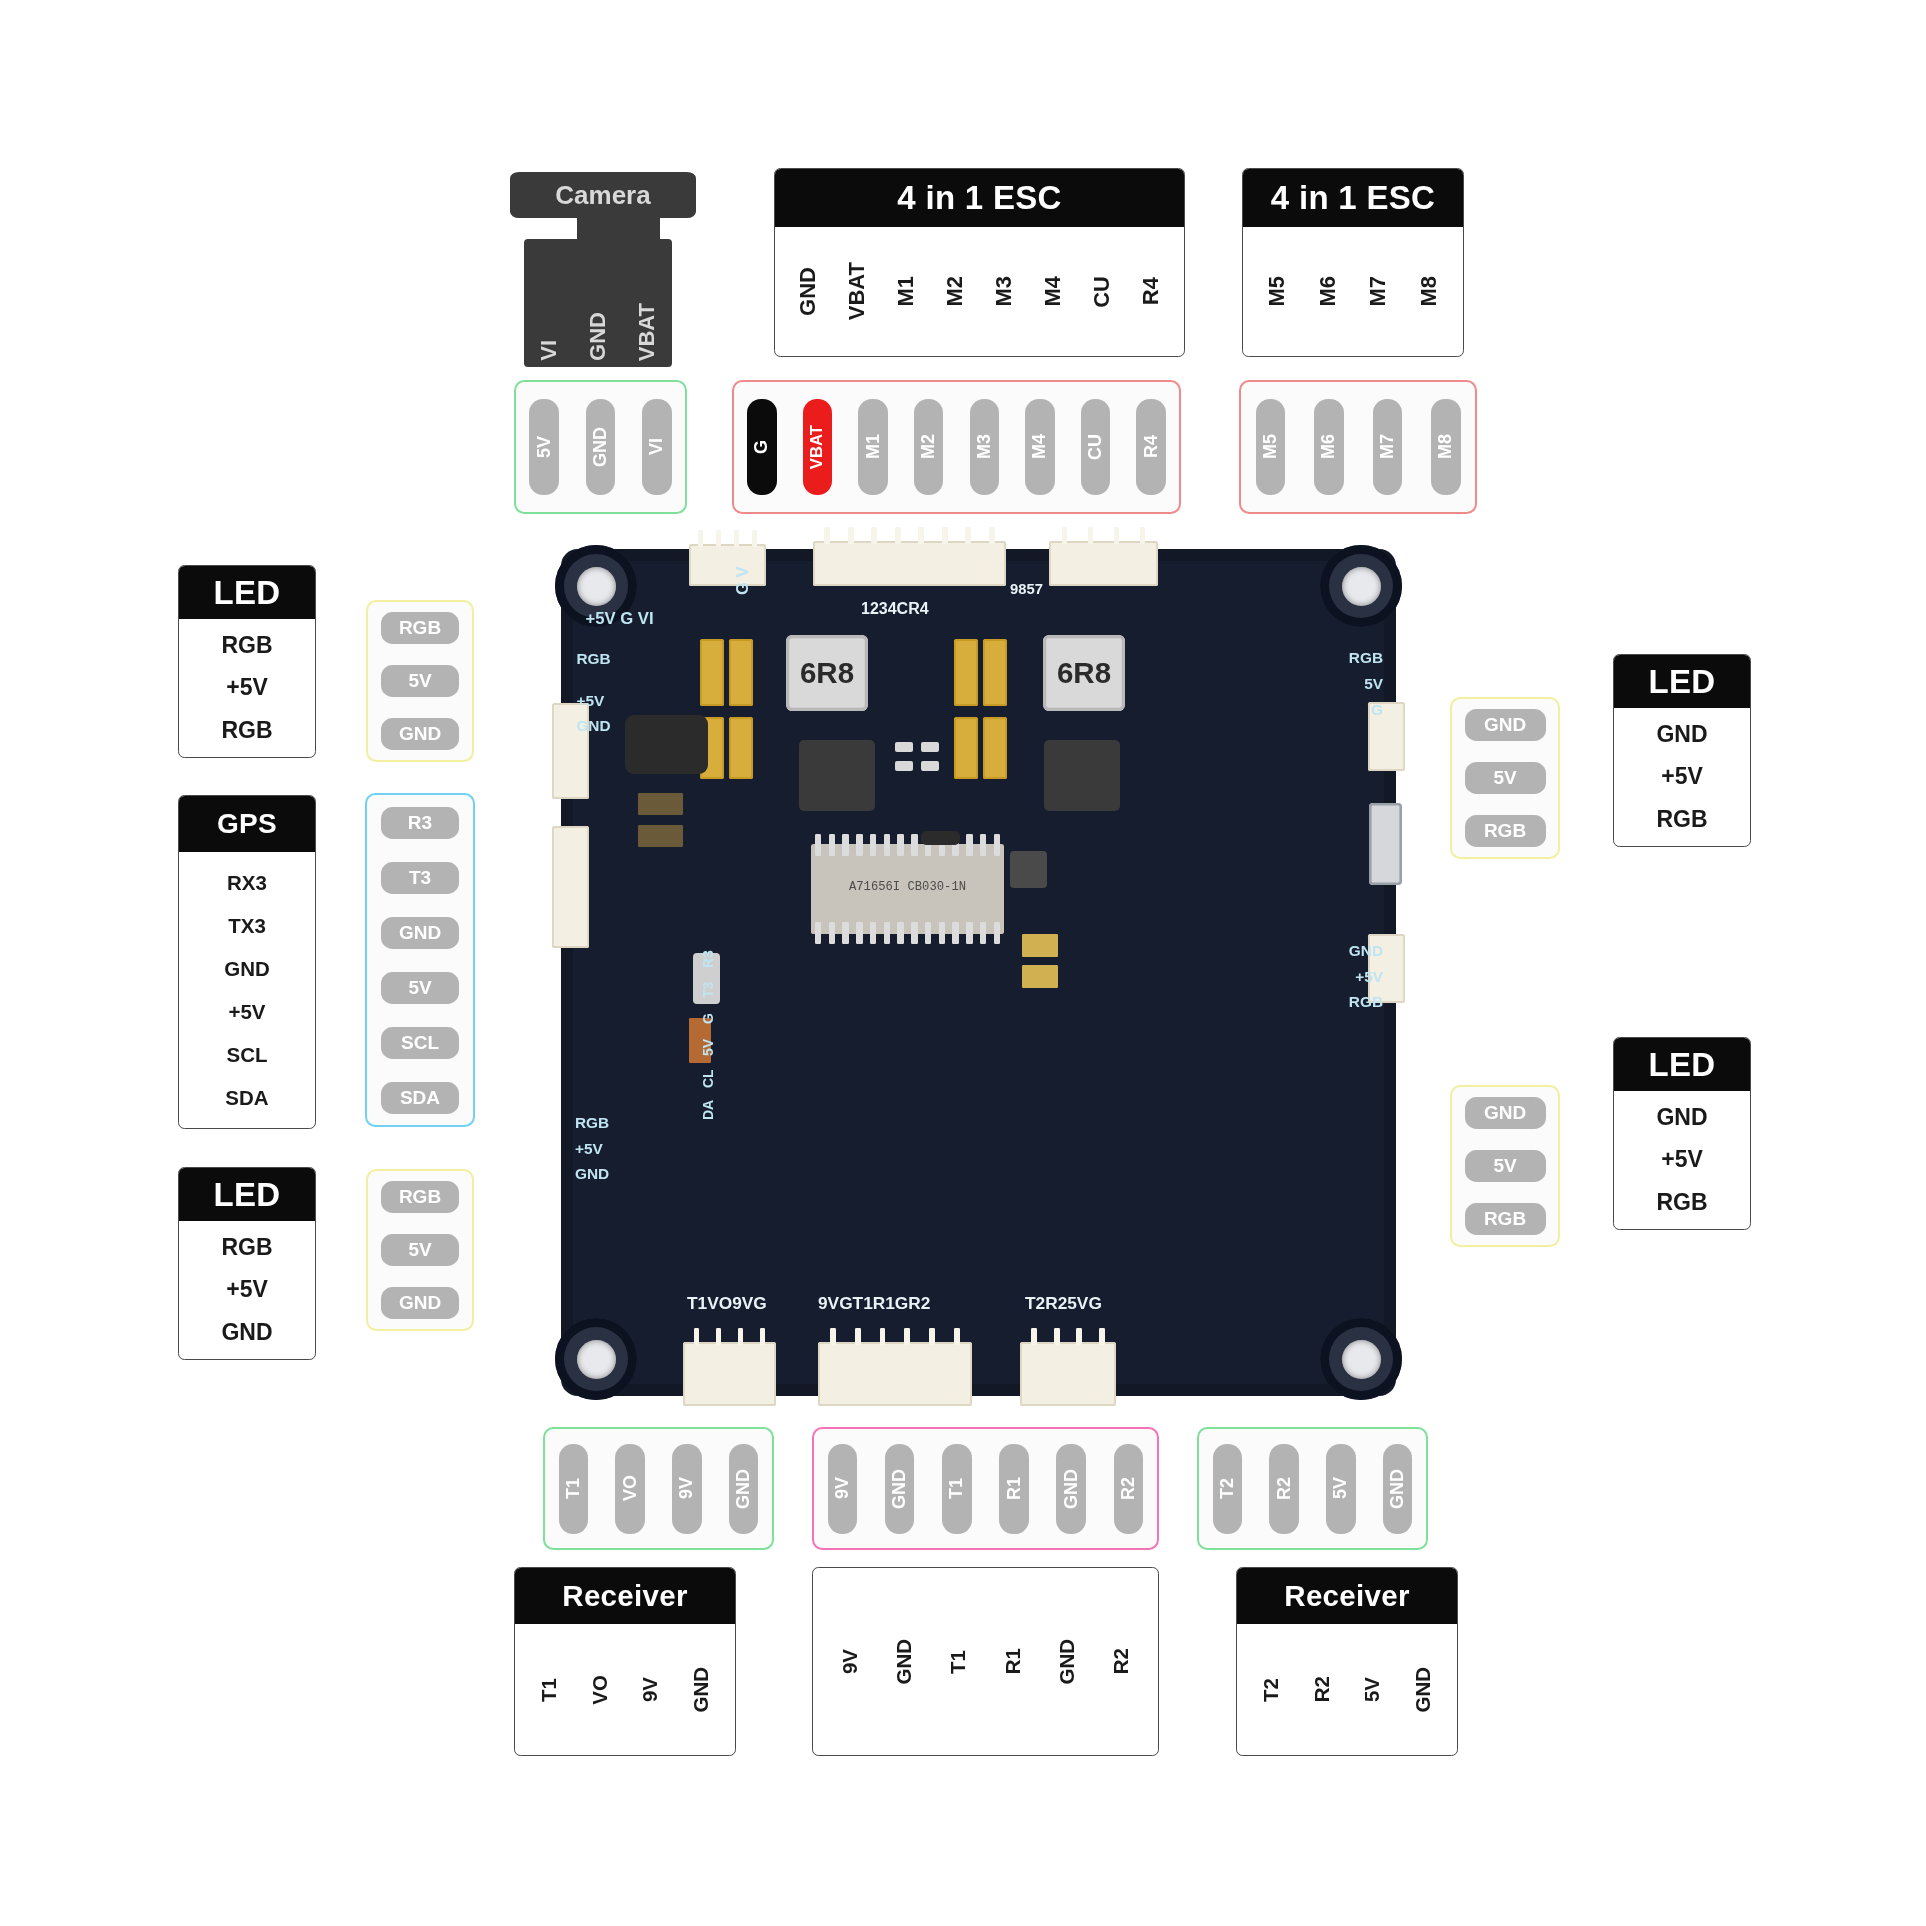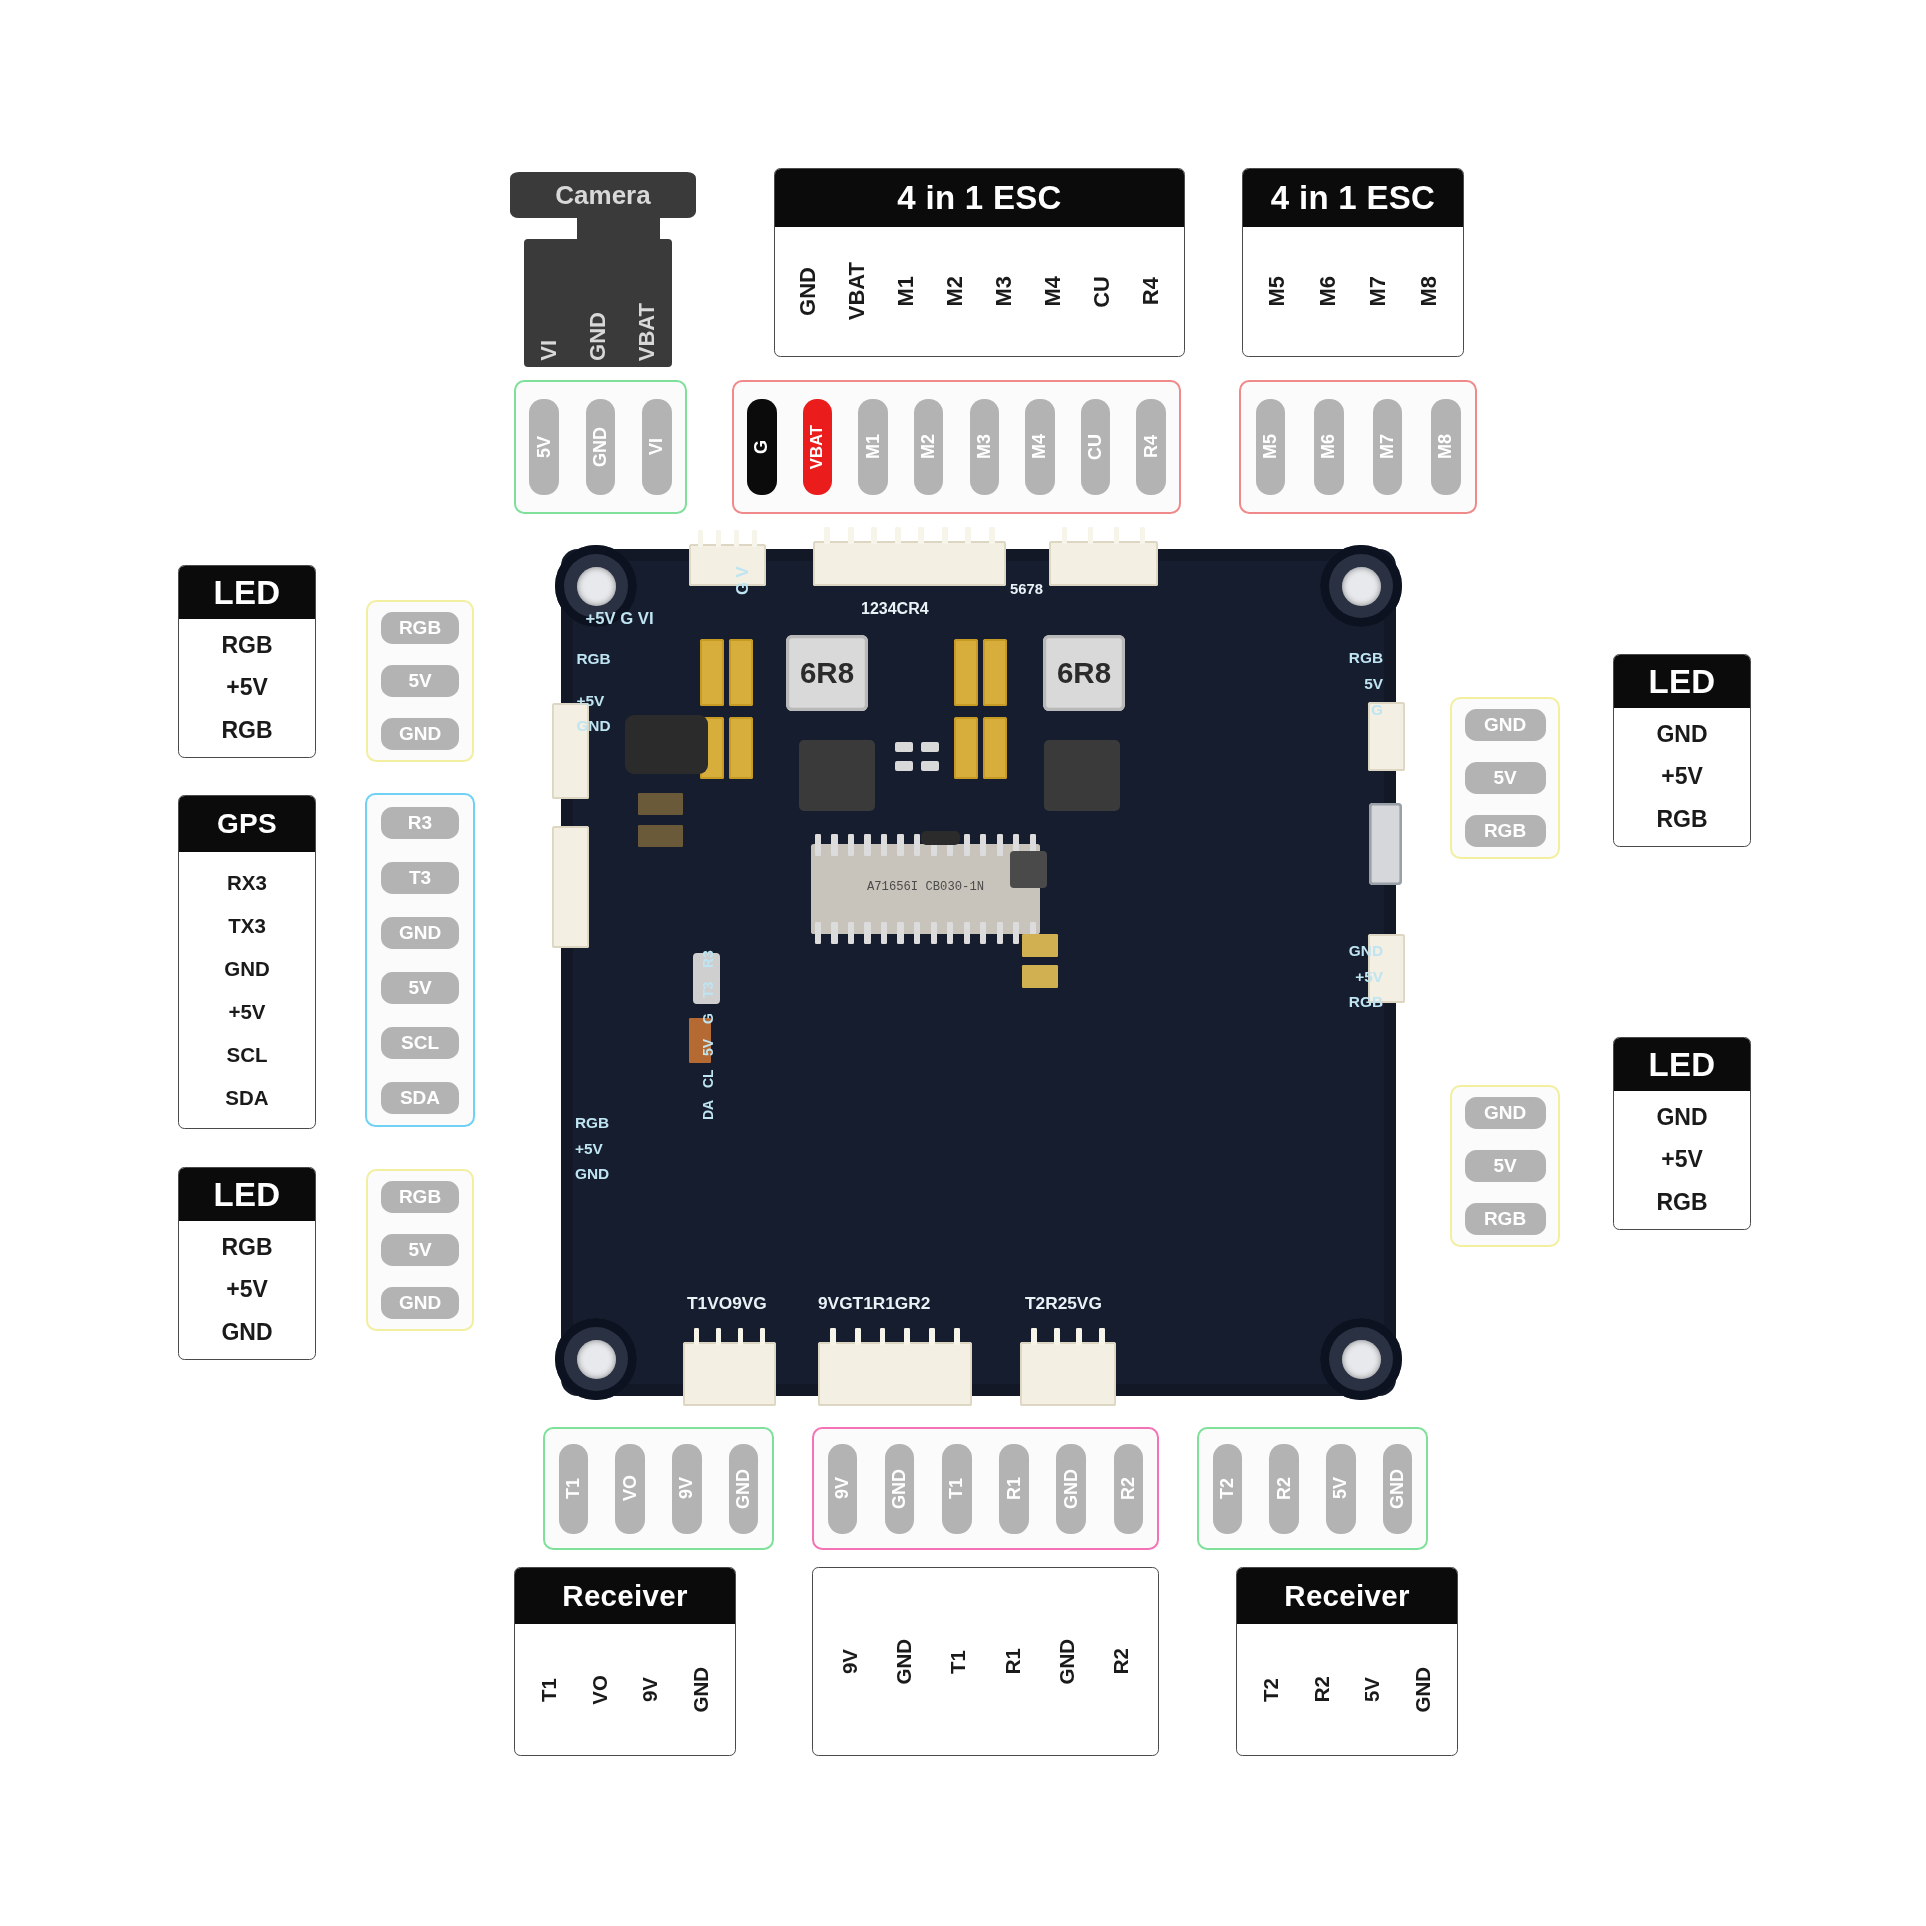--- a/index.html
+++ b/index.html
@@ -164,21 +164,21 @@
     <div class="cap" style="left:422px;top:90px;width:24.4px;height:67px;"></div>
     <div class="cap" style="left:139px;top:168px;width:24.4px;height:62px;"></div>
     <div class="cap" style="left:168px;top:168px;width:24.4px;height:62px;"></div>
     <div class="cap" style="left:393px;top:168px;width:24.4px;height:62px;"></div>
     <div class="cap" style="left:422px;top:168px;width:24.4px;height:62px;"></div>
 
     <div class="chip lg" style="left:238px;top:191px;width:76px;height:71px;"></div>
     <div class="chip lg" style="left:483px;top:191px;width:76px;height:71px;"></div>
     <div class="chip" style="left:64px;top:166px;width:83px;height:59px;border-radius:9px;"></div>
 
-    <div class="mcu" style="left:250px;top:295px;width:193px;height:90px;padding-left:36px;">
+    <div class="mcu" style="left:250px;top:295px;width:193px;height:90px;">
       <div class="pinrow" style="left:3.9px;right:3.9px;top:-10.3px;">
         <b></b>
           <b></b>
           <b></b>
           <b></b>
           <b></b>
           <b></b>
           <b></b>
           <b></b>
           <b></b>
@@ -216,21 +216,21 @@
     <div class="smd" style="left:461px;top:385px;width:36px;height:23px;background:#d0b050;"></div>
     <div class="smd" style="left:461px;top:416px;width:36px;height:23px;background:#d0b050;"></div>
     <div class="pad" style="left:334px;top:193px;width:18px;height:10.3px;"></div>
     <div class="pad" style="left:334px;top:212px;width:18px;height:10.3px;"></div>
     <div class="pad" style="left:360px;top:193px;width:18px;height:10.3px;"></div>
     <div class="pad" style="left:360px;top:212px;width:18px;height:10.3px;"></div>
 
     <div class="silk" style="left:24.4px;top:60px;font-size:16.7px;">+5V G VI</div>
     <div class="silk" style="left:172px;top:46px;font-size:16.7px;transform:rotate(-90deg);transform-origin:left top;">G V</div>
     <div class="silk w" style="left:300px;top:51px;font-size:16px;">1234CR4</div>
-    <div class="silk w" style="left:449px;top:32px;font-size:14.8px;">5678</div>
+    <div class="silk w" style="left:449px;top:32px;font-size:14.8px;">9857</div>
 
     <div class="silk" style="left:15.4px;top:101px;font-size:15.4px;">RGB</div>
     <div class="silk" style="left:15.4px;top:143px;font-size:15.4px;">+5V</div>
     <div class="silk" style="left:15.4px;top:168px;font-size:15.4px;">GND</div>
 
     <div class="silk" style="left:139px;top:419px;font-size:14px;transform:rotate(-90deg);transform-origin:left top;">R3</div>
     <div class="silk" style="left:139px;top:449px;font-size:14px;transform:rotate(-90deg);transform-origin:left top;">T3</div>
     <div class="silk" style="left:139px;top:475px;font-size:14px;transform:rotate(-90deg);transform-origin:left top;">G</div>
     <div class="silk" style="left:139px;top:507px;font-size:14px;transform:rotate(-90deg);transform-origin:left top;">5V</div>
     <div class="silk" style="left:139px;top:539px;font-size:14px;transform:rotate(-90deg);transform-origin:left top;">CL</div>

